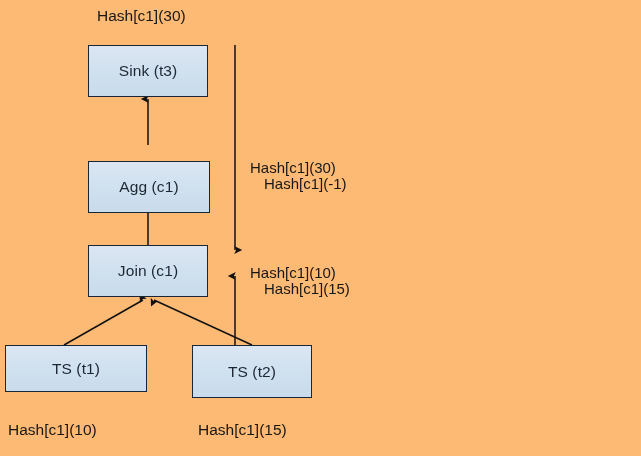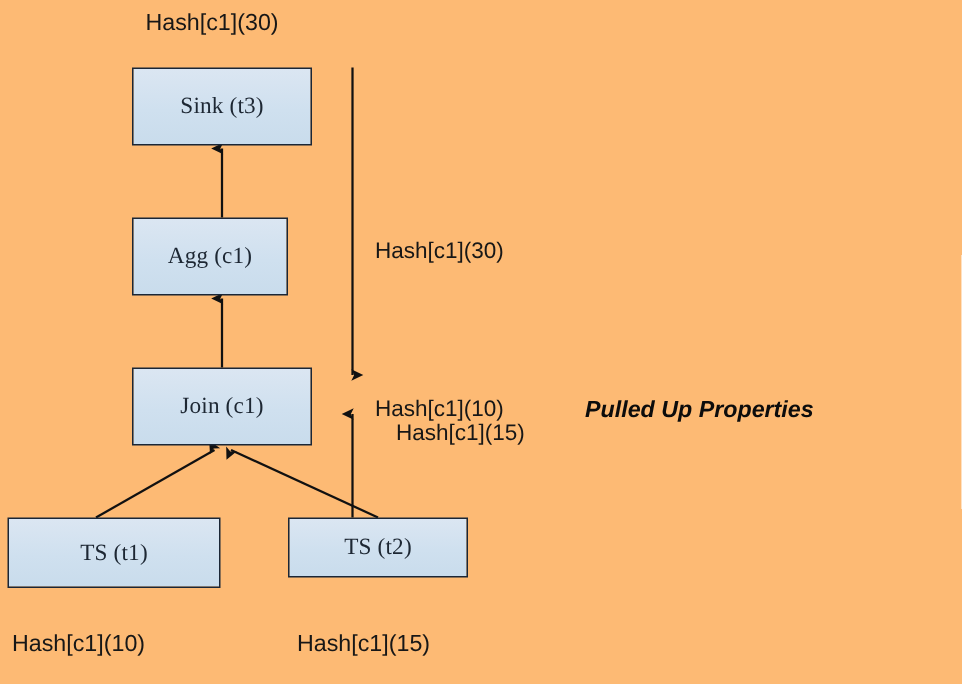--- a/index.html
+++ b/index.html
@@ -27,21 +27,20 @@
     position: absolute;
     box-sizing: border-box;
     border: 1.4px solid #1a2636;
     background: linear-gradient(180deg, #dbe6f2 0%, #cfe0ef 55%, #c9dcec 100%);
     display: flex;
     align-items: center;
     justify-content: center;
     color: #1d2733;
     font-size: 15.5px;
     letter-spacing: 0.1px;
-    font-family: Liberation Serif, serif;
   }
   .plain-label {
     position: absolute;
     color: #171717;
     font-size: 15.5px;
     white-space: nowrap;
   }
   .emph-label {
     position: absolute;
     color: #0c0c0c;
@@ -101,45 +100,45 @@
       <line x1="235" y1="345" x2="235" y2="276" stroke="#111111" stroke-width="1.5" marker-end="url(#arrowUp)"></line>
     </g>
   </svg>
 
   <div class="plain-label" style="left:97px; top:7px;">Hash[c1](30)</div>
 
   <div class="node" style="left:88px; top:45px; width:120px; height:52px;">
     <span>Sink (t3)</span>
   </div>
 
-  <div class="node" style="left:88px; top:145px; width:104px; height:52px;">
+  <div class="node" style="left:88px; top:161px; width:122px; height:52px;">
     <span>Agg (c1)</span>
   </div>
 
   <div class="node" style="left:88px; top:245px; width:120px; height:52px;">
     <span>Join (c1)</span>
   </div>
 
   <div class="node" style="left:5px; top:345px; width:142px; height:47px;">
     <span>TS (t1)</span>
   </div>
 
-  <div class="node" style="left:192px; top:345px; width:120px; height:40px;">
+  <div class="node" style="left:192px; top:345px; width:120px; height:53px;">
     <span>TS (t2)</span>
   </div>
 
   <div class="plain-label" style="left:8px; top:421px;">Hash[c1](10)</div>
 
   <div class="plain-label" style="left:198px; top:421px;">Hash[c1](15)</div>
 
   <div class="ann-block" style="left:250px; top:160px;">
     <span>Hash[c1](30)</span>
+    <span class="l2">Hash[c1](-1)</span>
   </div>
 
 
   <div class="ann-block" style="left:250px; top:265px;">
     <span>Hash[c1](10)</span>
     <span class="l2">Hash[c1](15)</span>
   </div>
 
-  <div class="emph-label" style="left:390px; top:265px;">Pulled Up Properties</div>
 
 </div>
 
 </body></html>

